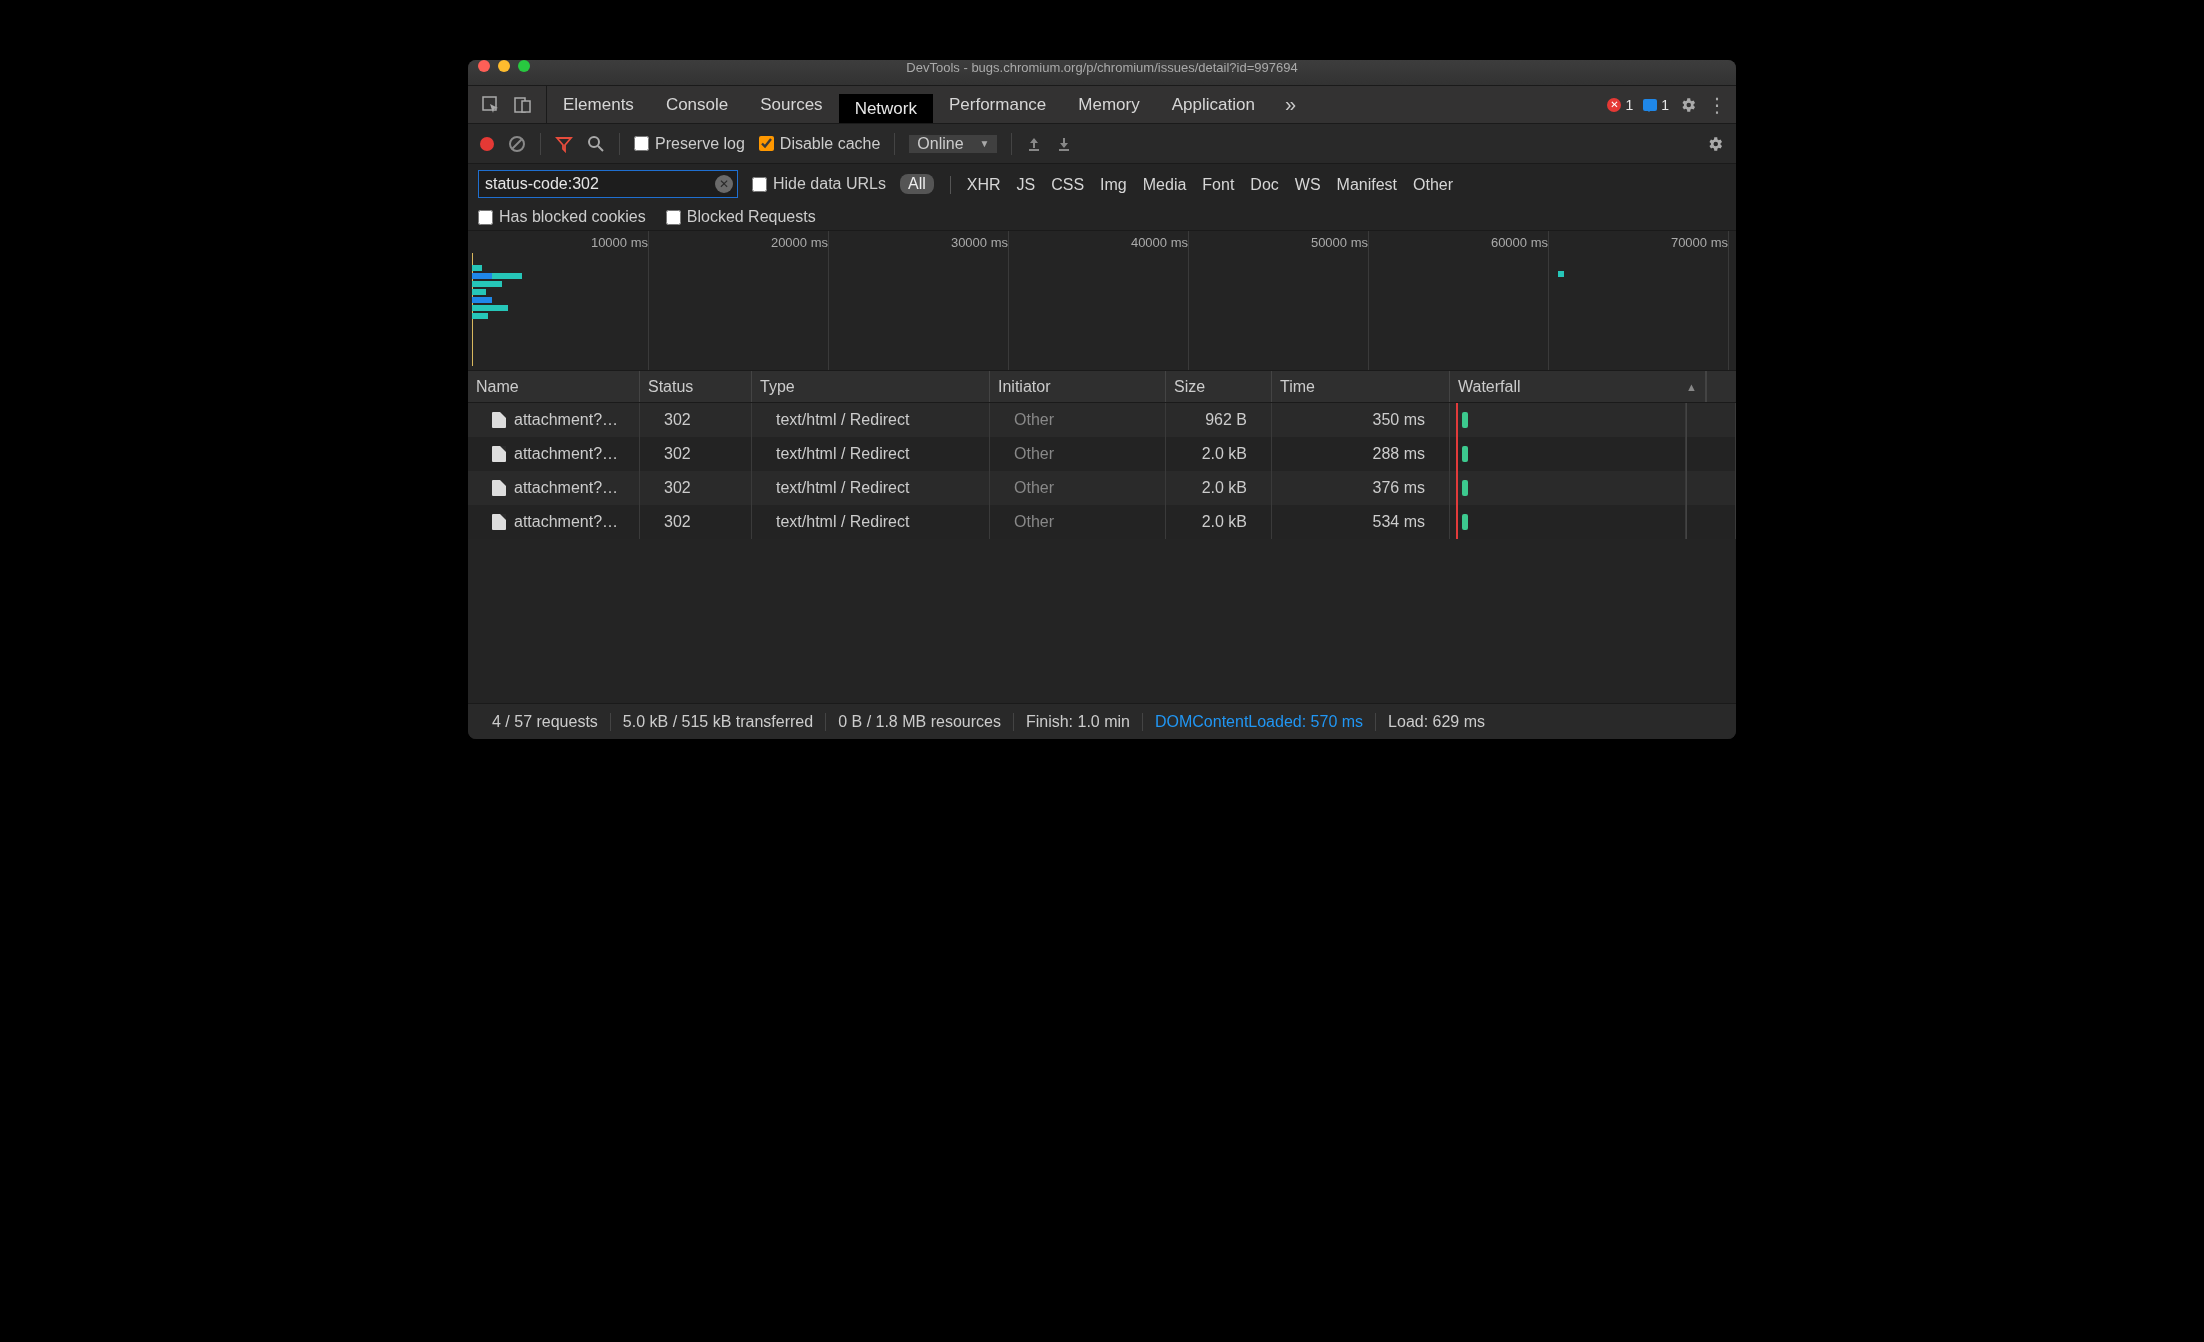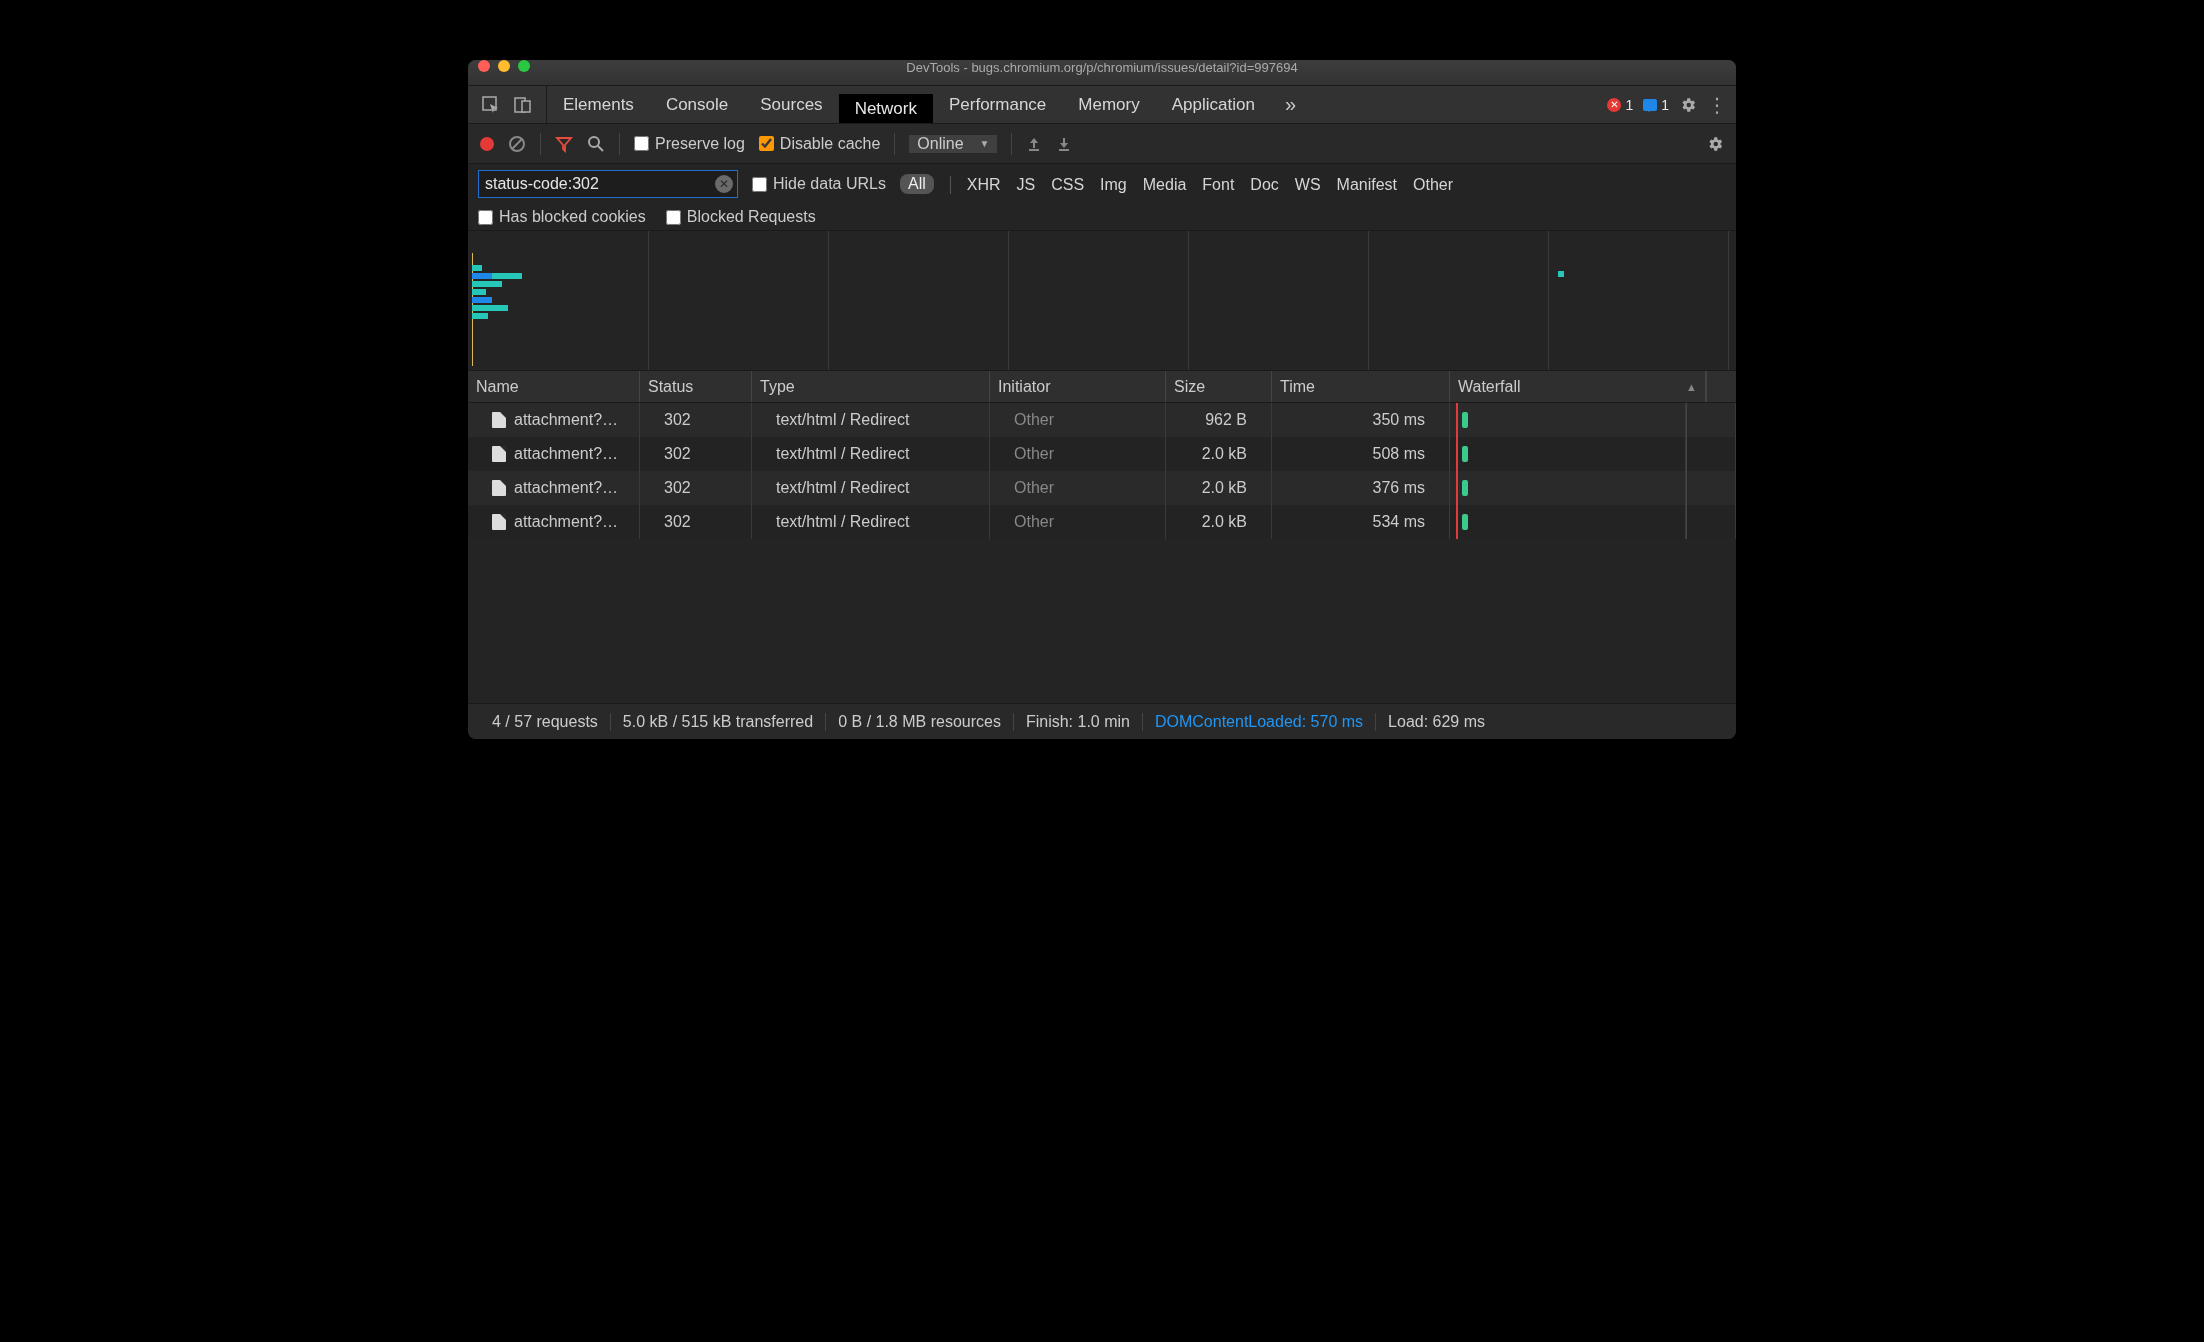--- a/index.html
+++ b/index.html
@@ -313,20 +313,29 @@
         <span>Has blocked cookies</span>
       </label>
       <label class="chk">
         <input type="checkbox" id="blocked-req-cb" style="">
         <span>Blocked Requests</span>
       </label>
     </div>
   </div>
 
   <div class="overview">
+    <div class="ticks" id="ov-ticks">
+        <div class="tick" style="right: 1088px;">10000 ms</div>
+        <div class="tick" style="right: 908px;">20000 ms</div>
+        <div class="tick" style="right: 728px;">30000 ms</div>
+        <div class="tick" style="right: 548px;">40000 ms</div>
+        <div class="tick" style="right: 368px;">50000 ms</div>
+        <div class="tick" style="right: 188px;">60000 ms</div>
+        <div class="tick" style="right: 8px;">70000 ms</div>
+      </div>
     <div class="ov-cursor"></div>
     <div class="ov-bars">
       <div class="ov-bar" style="width:10px;"></div>
       <div class="ov-bar" style="width:50px;background:linear-gradient(90deg,#1f87e8 40%,#26c6b8 40%);"></div>
       <div class="ov-bar" style="width:30px;"></div>
       <div class="ov-bar" style="width:14px;"></div>
       <div class="ov-bar" style="width:20px;background:#1f87e8"></div>
       <div class="ov-bar" style="width:36px;"></div>
       <div class="ov-bar" style="width:16px;"></div>
     </div>
@@ -373,21 +382,21 @@
       </div>
       <div class="tr">
         <div class="td col-name">
           <span class="file-icon"></span>
           <span>attachment?…</span>
         </div>
         <div class="td col-status">302</div>
         <div class="td col-type">text/html / Redirect</div>
         <div class="td col-initiator dim">Other</div>
         <div class="td col-size num">2.0 kB</div>
-        <div class="td col-time num">508 ms</div>
+        <div class="td col-time num">288 ms</div>
         <div class="td col-waterfall waterfall-cell">
           <div class="waterfall-line"></div>
           <div class="request-chip"></div>
         </div>
         <div class="td col-scrollbar"></div>
       </div>
       <div class="tr">
         <div class="td col-name">
           <span class="file-icon"></span>
           <span>attachment?…</span>

